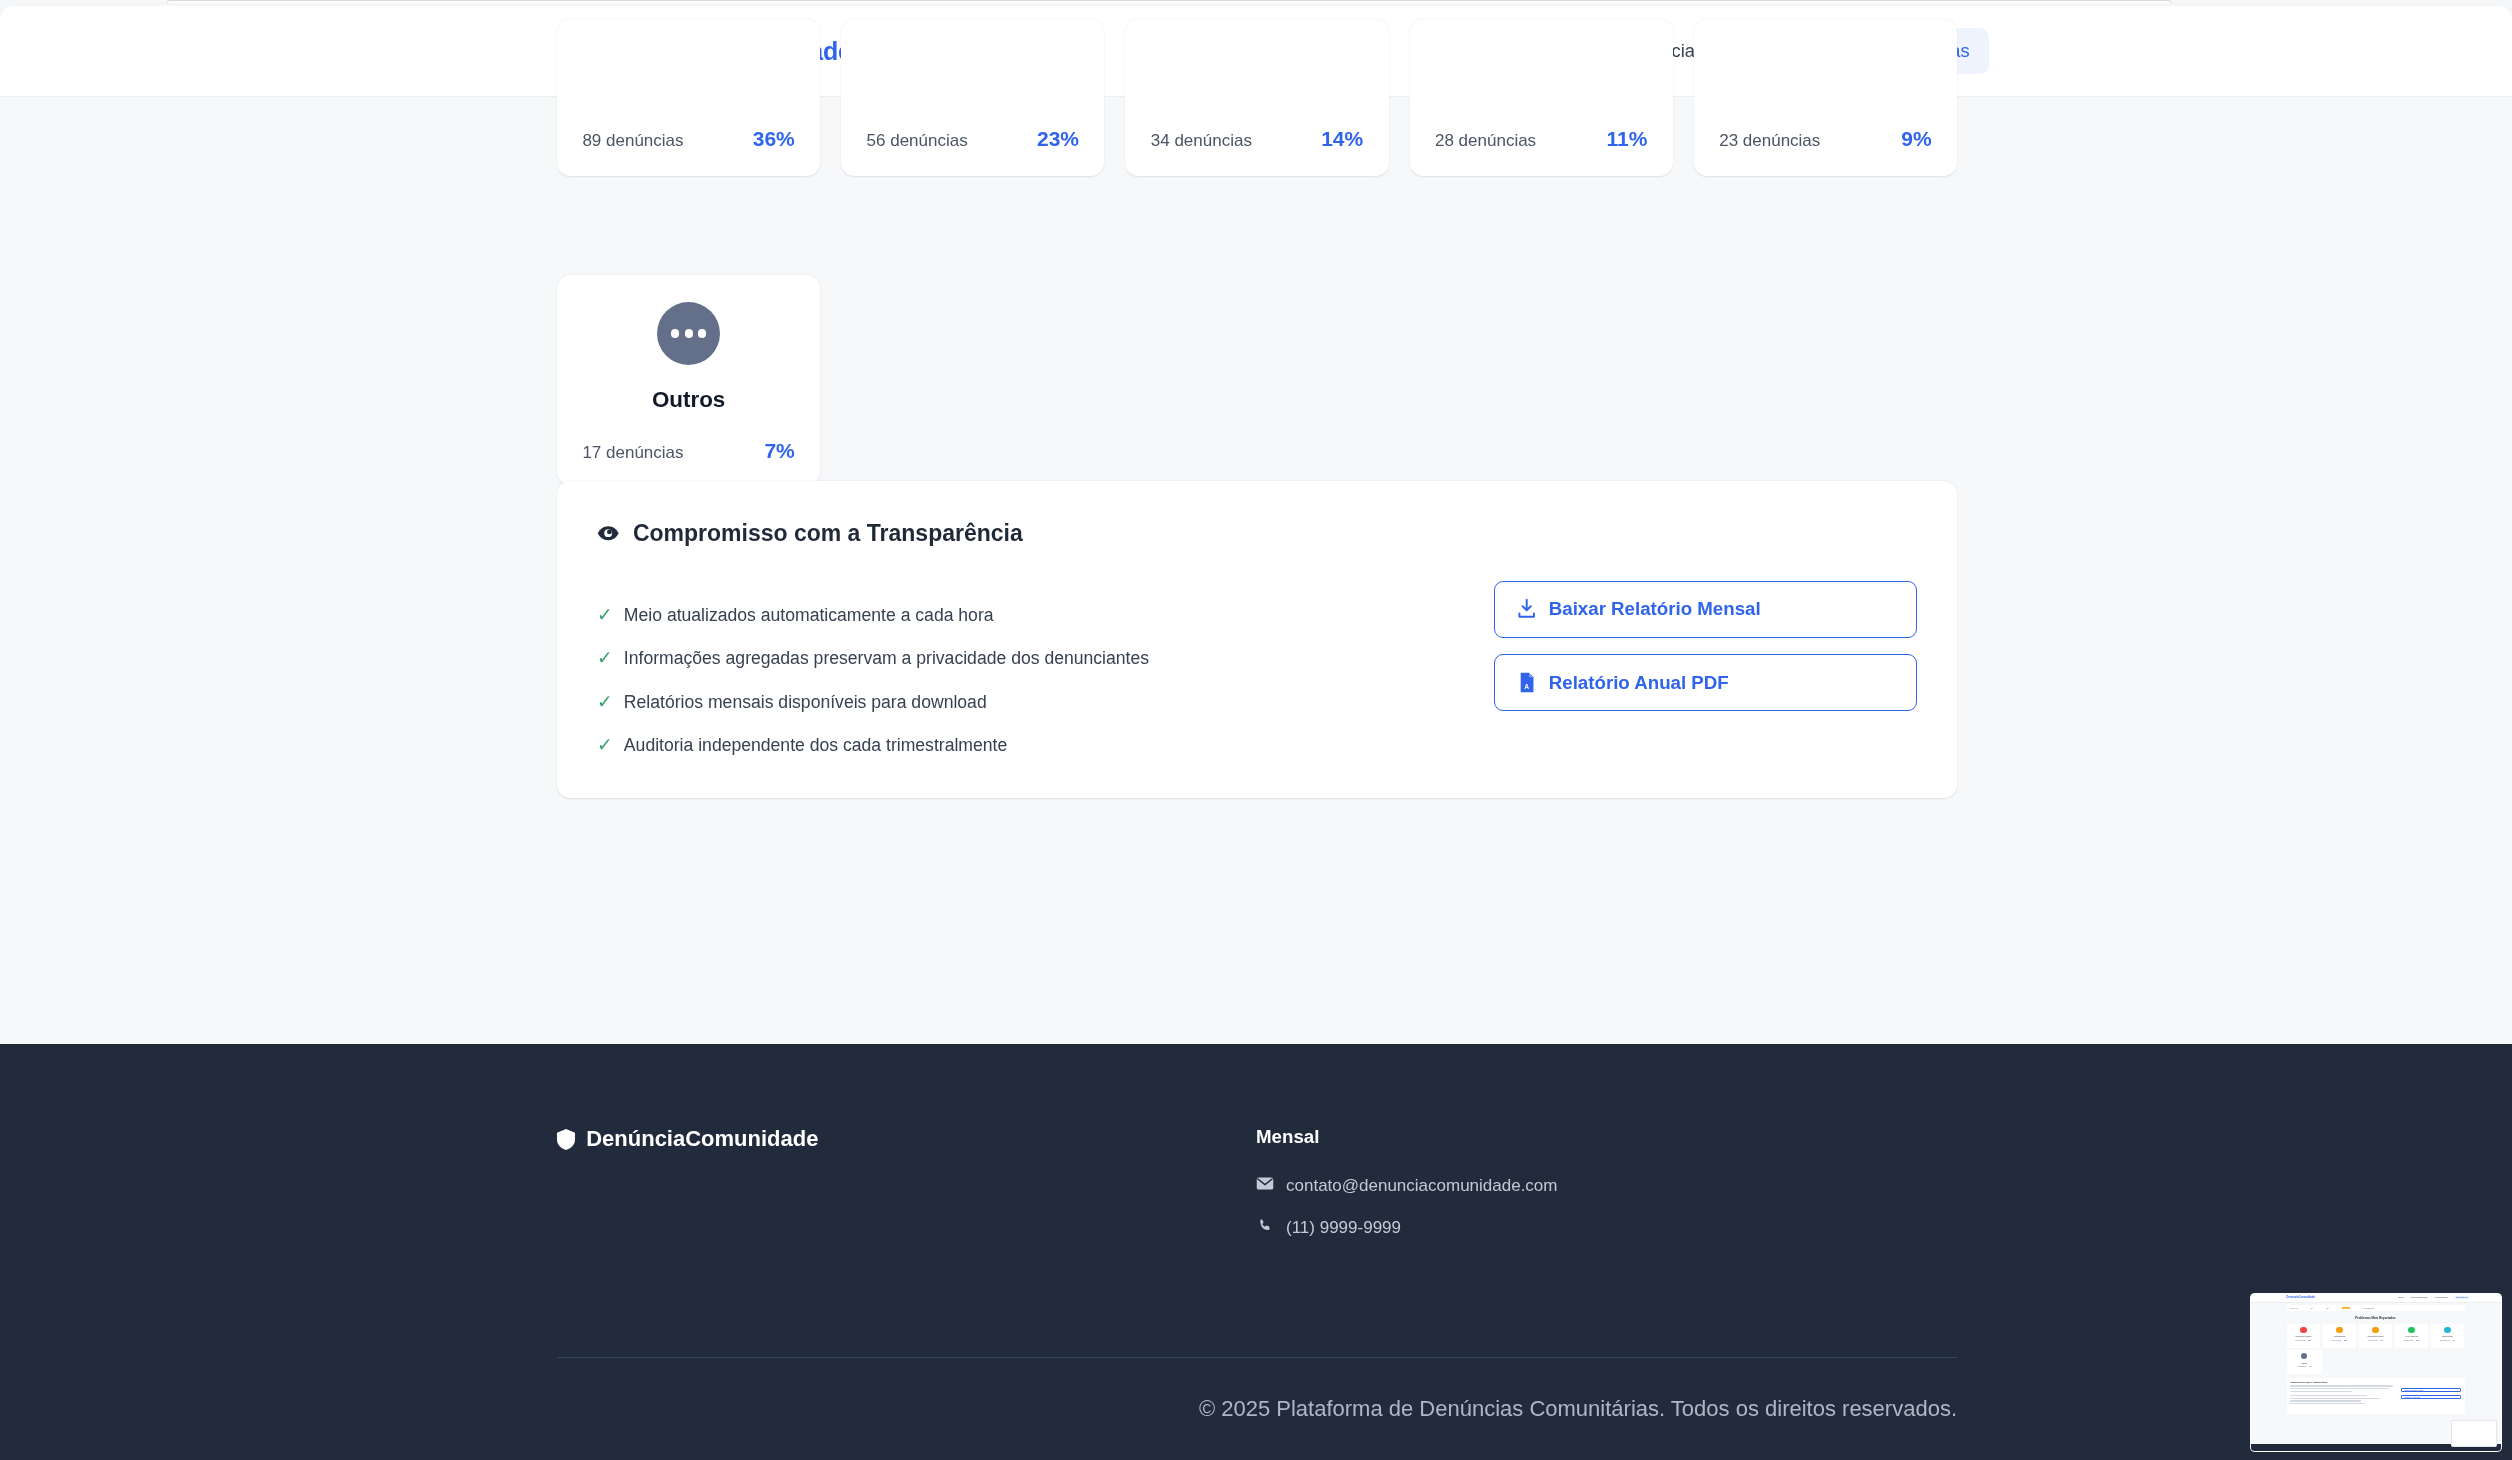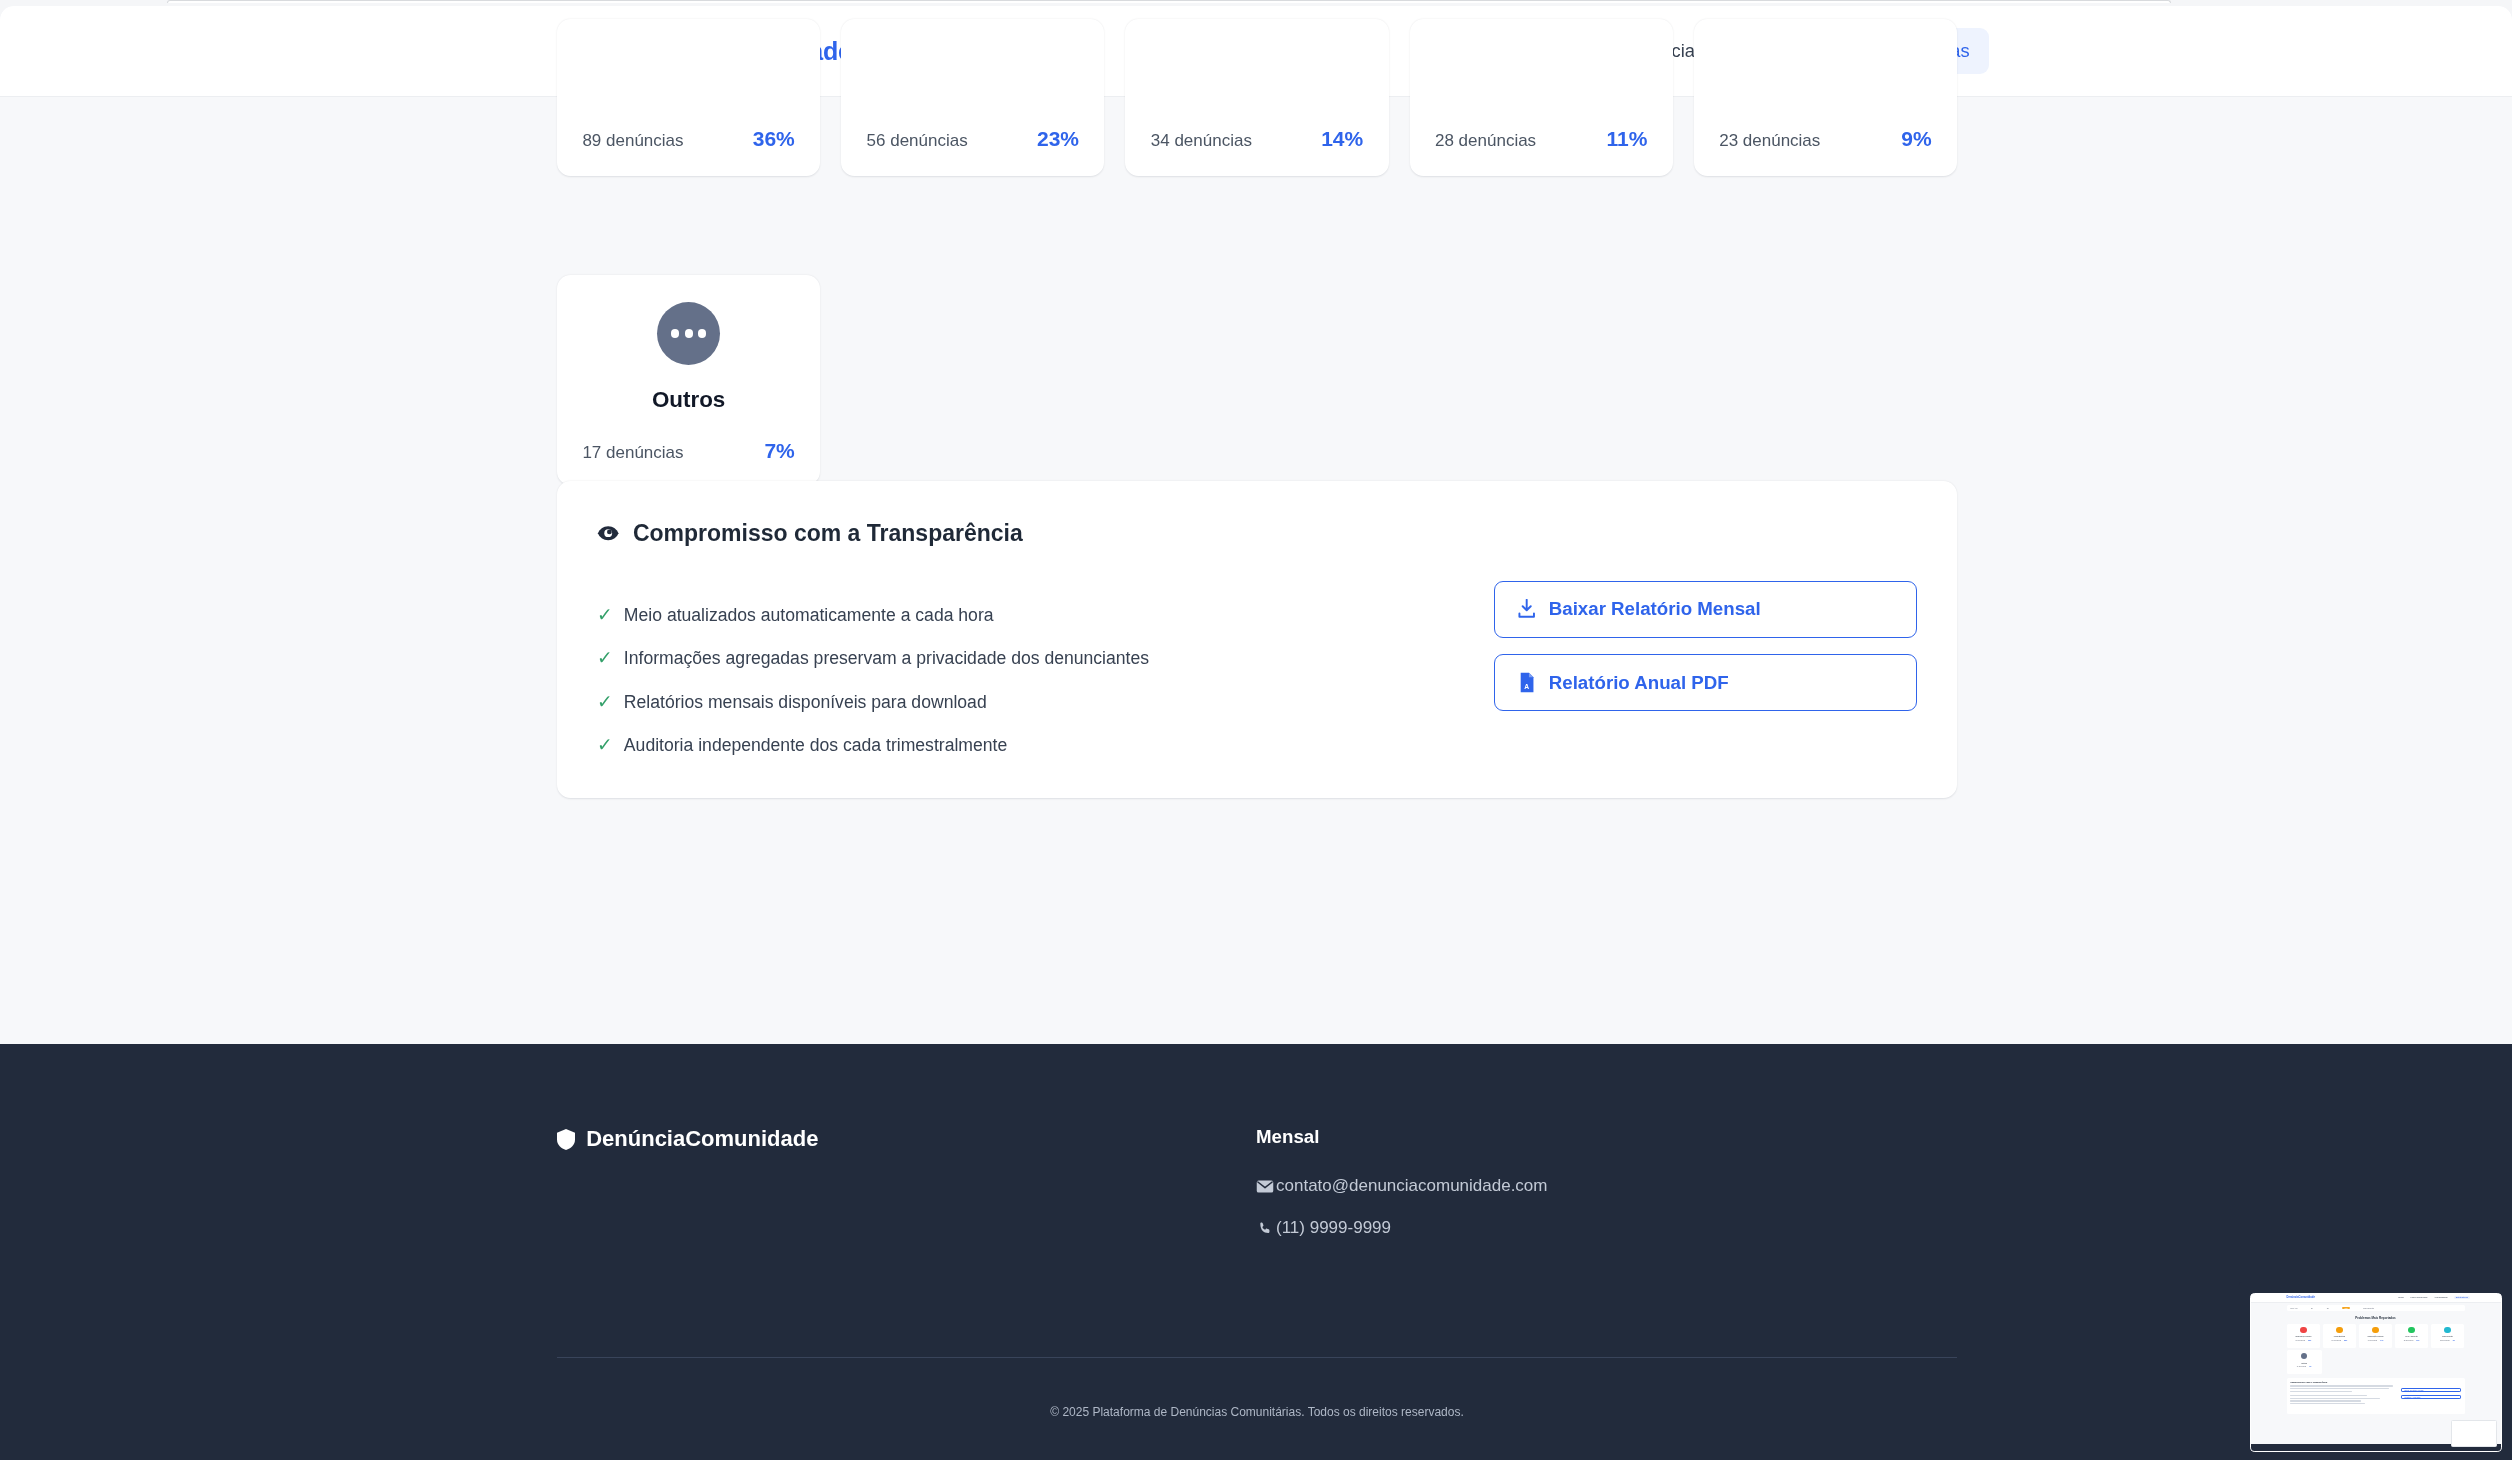--- a/index.html
+++ b/index.html
@@ -310,46 +310,46 @@
   .footer-link-list li:last-child { margin-bottom: 0; }
   .footer-link {
     font-size: 17px;
     color: #c3cad6;
     text-decoration: none;
     cursor: pointer;
   }
   .contact-block { margin-top: 28px; }
   .contact-row {
     display: flex;
-    align-items: center;
-    gap: 2px;
+    align-items: flex-start;
+    gap: 12px;
     font-size: 17px;
     color: #c3cad6;
     margin-bottom: 22.4px;
     flex-wrap: wrap;
   }
   .contact-row:last-child { margin-bottom: 0; }
   .contact-icon { width: 18px; height: 15px; flex: none; display: inline-block; }
   .contact-text { white-space: nowrap; }
 
   #footer-divider {
     position: absolute;
     left: 557px;
     top: 313px;
     width: 1400px;
     height: 0.7px;
     background: #39445a;
   }
   #footer-copyright {
     position: absolute;
     left: 557px;
-    top: 361px;
+    top: 352px;
     width: 1400px;
-    text-align: center;
-    font-size: 12px;
+    text-align: right;
+    font-size: 22px;
     color: #aeb7c6;
   }
 
   
   #minimap {
     position: absolute;
     right: 0; bottom: 0;
     width: 273px;
     height: 179px;
     background: #222b3c;

